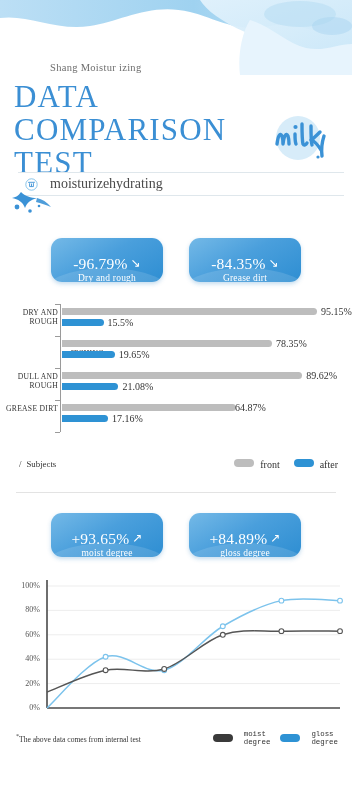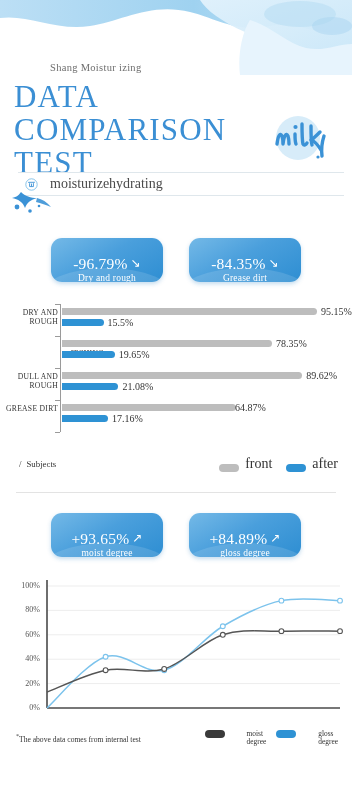--- a/index.html
+++ b/index.html
@@ -197,21 +197,21 @@
   .pill-outline {
     border: 1px solid #8f8f8f;
     border-radius: 9px;
     padding: 1.5px 7px;
     font-size: 8.4px;
     color: #333;
   }
   .legend-sep { font-size: 8.8px; color: #333; margin: 0 5px; }
   .legend-subjects { font-size: 8.8px; color: #333; }
   .legend-keys { margin-left: auto; display: flex; align-items: center; gap: 14px; }
-  .legend-key { display: flex; align-items: flex-end; gap: 6px; font-size: 14px; color: #333; }
+  .legend-key { display: flex; align-items: flex-start; gap: 6px; font-size: 10px; color: #333; }
   .key-swatch { width: 20px; height: 8px; border-radius: 4px; display: block; }
 
   .divider {
     position: absolute;
     left: 16px; top: 492px;
     width: 320px; height: 1px;
     background: #e3e3e3;
   }
 
   
@@ -234,21 +234,21 @@
   .footer {
     position: absolute;
     top: 730px; left: 16px;
     width: 322px;
     display: flex;
     align-items: center;
   }
   .footnote { font-size: 7.6px; color: #333; }
   .footnote .star { vertical-align: super; font-size: 6px; }
   .footer-keys { margin-left: auto; display: flex; align-items: center; gap: 10px; }
-  .footer-key { display: flex; gap: 22px; }
+  .footer-key { display: flex; align-items: center; gap: 11px; font-family: Liberation Mono, monospace; }
   .fk-swatch { width: 20px; height: 8px; border-radius: 4px; display: block; }
   .fk-text { font-size: 7.4px; line-height: 8.4px; color: #333; }
 </style>
 </head>
 <body>
 
 <div class="water-deco">
   <svg class="water-svg" width="352" height="75" viewBox="0 0 352 75" xmlns="http://www.w3.org/2000/svg">
     <defs>
       <linearGradient id="wgrad1" x1="0" y1="0" x2="1" y2="0">

